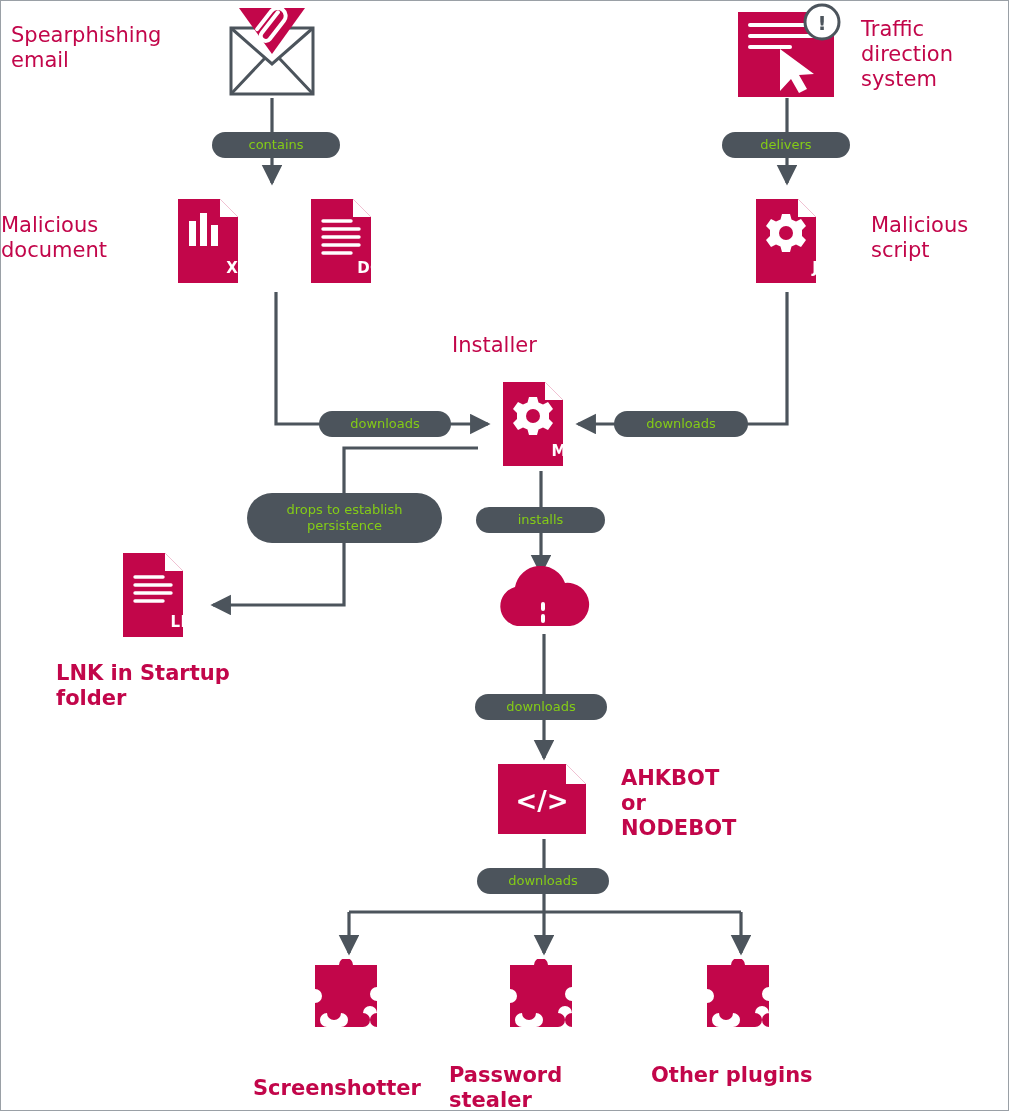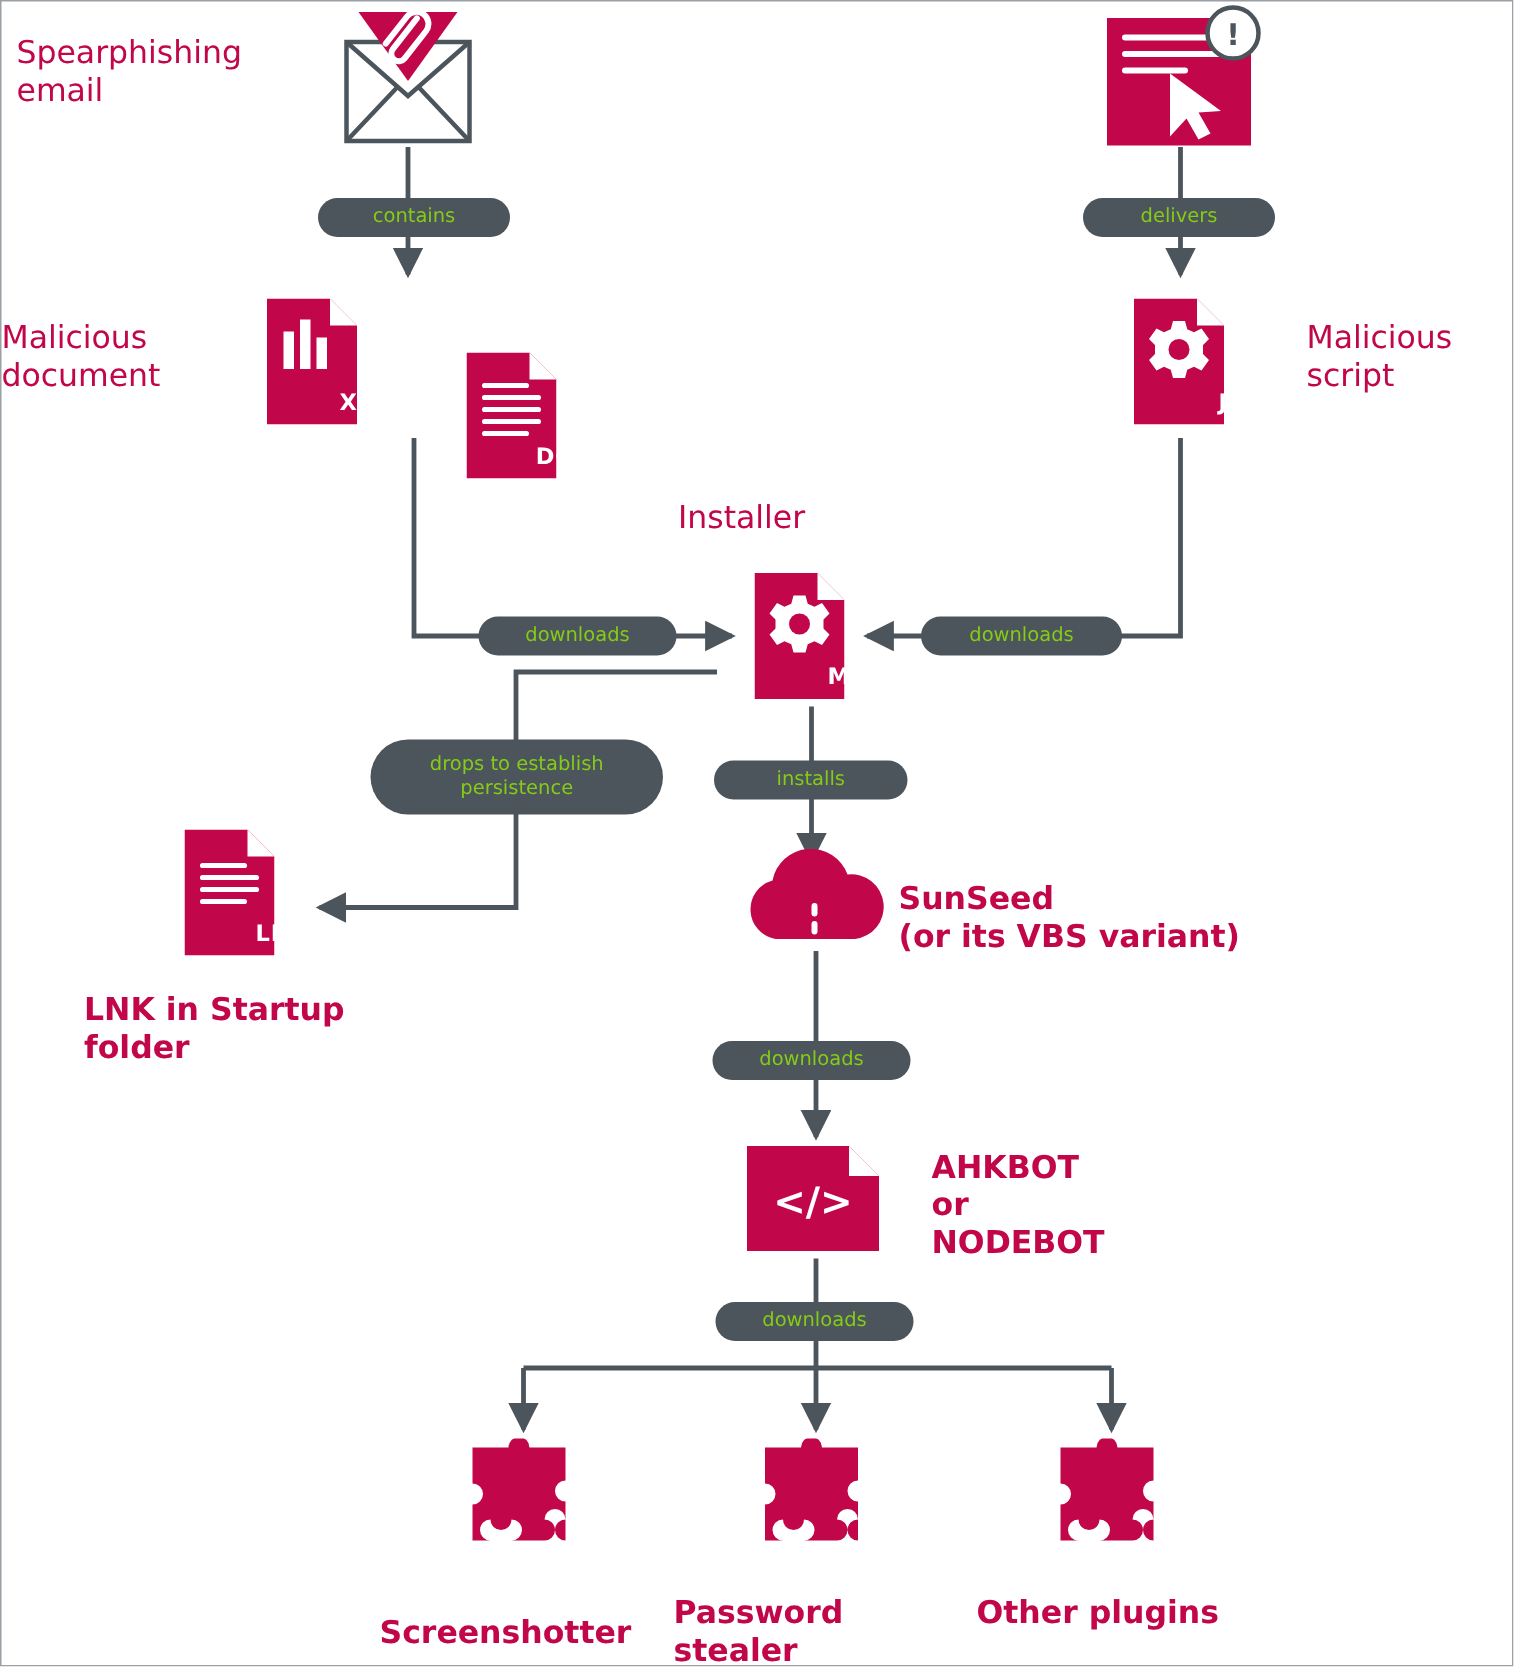--- a/index.html
+++ b/index.html
@@ -154,21 +154,21 @@
         <g fill="#ffffff">
           <rect x="11" y="22" width="7" height="25"></rect>
           <rect x="22" y="14" width="7" height="33"></rect>
           <rect x="33" y="26" width="7" height="21"></rect>
         </g>
       </svg>
       <div class="doc-text">XLS</div>
     </div>
   </div>
 
-  <div class="node" style="left:310px; top:198px;margin-top:36px;">
+  <div class="node" style="left:310px; top:198px;">
     <div class="doc-icon">
       <svg class="doc-shape" viewBox="0 0 60 84">
         <path d="M0,0 L42,0 L60,18 L60,84 L0,84 Z" fill="#c2064a"></path>
         <path d="M42,0 L42,18 L60,18" fill="#ffffff"></path>
         <g stroke="#ffffff" stroke-width="3.4" stroke-linecap="round">
           <path d="M12,22 L40,22"></path>
           <path d="M12,30 L48,30"></path>
           <path d="M12,38 L48,38"></path>
           <path d="M12,46 L48,46"></path>
           <path d="M12,54 L40,54"></path>
@@ -261,23 +261,23 @@
   <div class="pill" style="left:211px; top:131px; width:128px;">contains</div>
   <div class="pill" style="left:721px; top:131px; width:128px;">delivers</div>
   <div class="pill" style="left:318px; top:410px; width:132px;">downloads</div>
   <div class="pill" style="left:613px; top:410px; width:134px;">downloads</div>
   <div class="pill two-line" style="left:246px; top:492px; width:195px;">drops to establish<br>persistence</div>
   <div class="pill" style="left:475px; top:506px; width:129px;">installs</div>
   <div class="pill" style="left:474px; top:693px; width:132px;">downloads</div>
   <div class="pill" style="left:476px; top:867px; width:132px;">downloads</div>
 
   <div class="label" style="left:10px; top:22px; width:210px;">Spearphishing<br>email</div>
+  <div class="label" style="left:860px; top:16px; width:145px;">Traffic<br>direction<br>system</div>
   <div class="label" style="left:0px; top:212px; width:155px;">Malicious<br>document</div>
   <div class="label" style="left:870px; top:212px; width:139px;">Malicious<br>script</div>
   <div class="label" style="left:451px; top:332px; width:165px;">Installer</div>
-  <div class="label bold" style="left:598px; top:586px; width:404px; text-align:left;">SunSeed<br>(or its VBS variant)</div>
   <div class="label bold" style="left:55px; top:660px; width:212px;">LNK in Startup<br>folder</div>
   <div class="label bold" style="left:620px; top:765px; width:160px;">AHKBOT<br>or<br>NODEBOT</div>
   <div class="label bold" style="left:252px; top:1075px; width:190px;">Screenshotter</div>
   <div class="label bold" style="left:448px; top:1062px; width:180px;">Password<br>stealer</div>
   <div class="label bold" style="left:650px; top:1062px; width:190px;">Other plugins</div>
 
 </div>
 
 </body></html>

